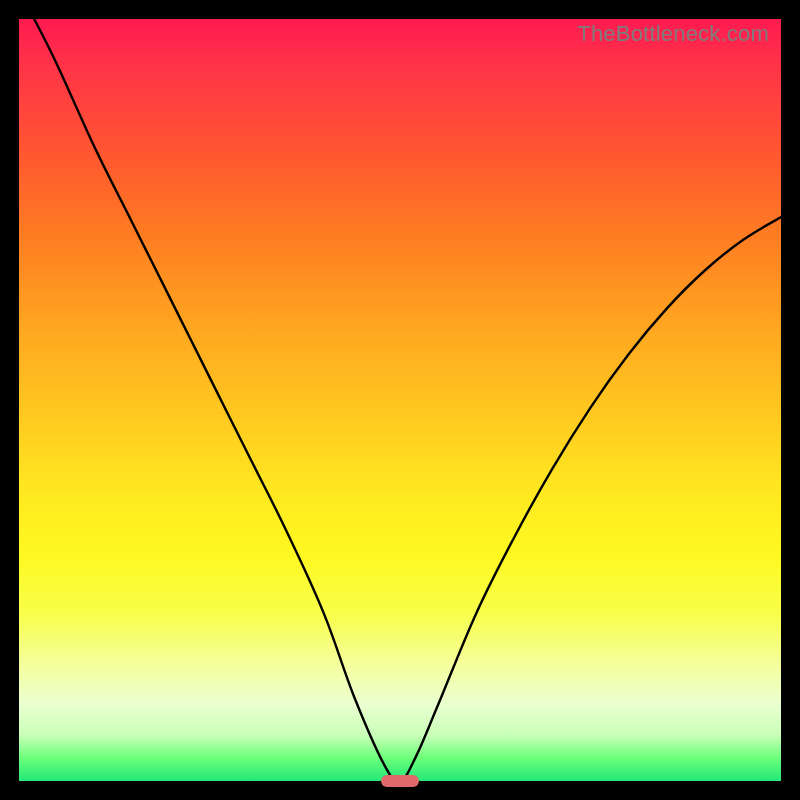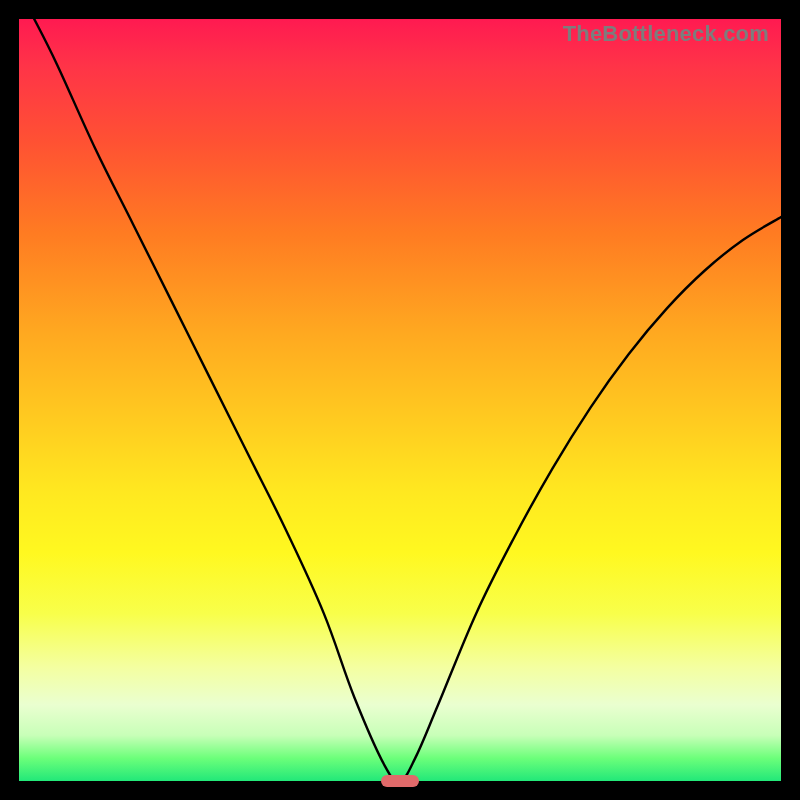--- a/index.html
+++ b/index.html
@@ -40,21 +40,21 @@
       #6cff7a 97%,
       #22e879 100%
     );
   }
   .watermark {
     position: absolute;
     top: 2px;
     right: 12px;
     color: #7d7d7d;
     font-size: 22px;
-    font-weight: 700;
+    font-weight: 400;
     letter-spacing: 0.2px;
     user-select: none;
   }
   svg.curve {
     position: absolute;
     left: 0;
     top: 0;
     width: 762px;
     height: 762px;
   }

